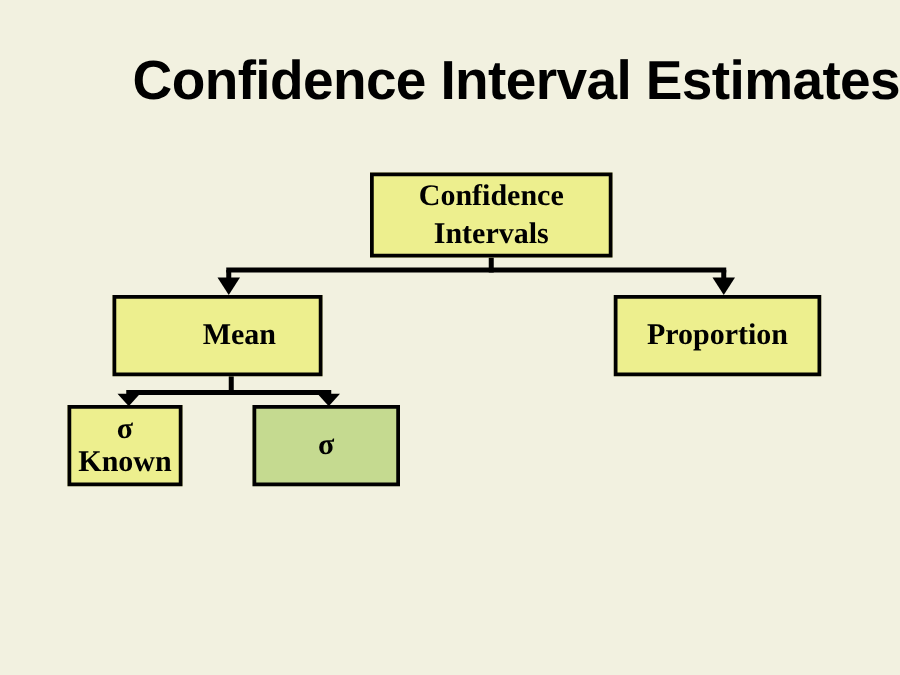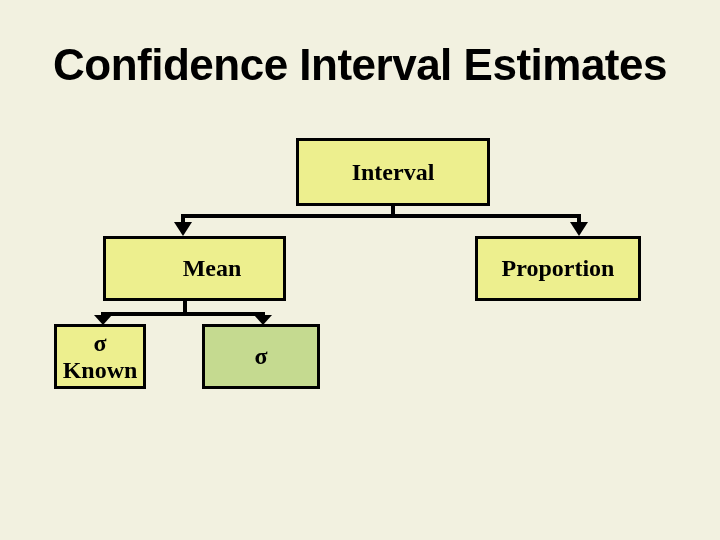--- a/index.html
+++ b/index.html
@@ -14,21 +14,21 @@
     overflow: hidden;
     background: var(--page-bg, #F2F1E0);
     font-family: "Liberation Serif", serif;
   }
   .slide-title {
     position: absolute;
     left: 0;
     right: 0;
     top: 40px;
     margin: 0;
-    text-align: center;
+    text-align: right;
     font-family: "Liberation Sans", sans-serif;
     font-weight: bold;
     font-size: 44px;
     line-height: 50px;
     letter-spacing: -0.5px;
     color: var(--title-black, #000000);
     white-space: nowrap;
   }
   .box {
     position: absolute;
@@ -38,22 +38,22 @@
     align-items: center;
     justify-content: center;
     text-align: center;
     font-family: "Liberation Serif", serif;
     font-weight: bold;
     font-size: 24px;
     color: var(--line-black, #000000);
   }
   .box .two-line { line-height: 30px; }
   .box-root       { left: 296px; top: 138px; width: 194px; height: 68px; background: var(--box-yellow, #EDEF8E); }
-  .box-mean       { left: 103px; top: 236px; width: 183px; height: 65px; background: var(--box-yellow, #EDEF8E); padding-left: 35px; }
-  .box-proportion { left: 475px; top: 236px; width: 166px; height: 65px; background: var(--box-yellow, #EDEF8E); }
+  .box-mean       { left: 90px; top: 236px; width: 168px; height: 65px; background: var(--box-yellow, #EDEF8E); padding-left: 35px; }
+  .box-proportion { left: 491px; top: 236px; width: 166px; height: 65px; background: var(--box-yellow, #EDEF8E); }
   .box-known      { left:  54px; top: 324px; width: 92px; height: 65px; background: var(--box-yellow, #EDEF8E); }
   .box-unknown    { left: 202px; top: 324px; width: 118px; height: 65px; background: var(--box-green, #C5DA90); }
   .box-unknown .two-line { line-height: 27px; }
 
   .line {
     position: absolute;
     background: var(--line-black, #000000);
   }
   .stub-root   { left: 391px; top: 206px; width: 4px; height: 12px; }
   .hline-1     { left: 181px; top: 214px; width: 400px; height: 4px; }
@@ -89,21 +89,22 @@
   <div class="arrow-down arrow-l1-left"></div>
   <div class="arrow-down arrow-l1-right"></div>
 
   <div class="line stub-mean"></div>
   <div class="line hline-2"></div>
   <div class="arrow-down arrow-l2-left"></div>
   <div class="arrow-down arrow-l2-right"></div>
 
   <div class="box box-root">
     <div class="two-line">
-      <div>Interval</div>
+      <div>Confidence</div>
+      <div>Intervals</div>
     </div>
   </div>
 
   <div class="box box-mean">
     <span>Mean</span>
   </div>
 
   <div class="box box-proportion">
     <span>Proportion</span>
   </div>

